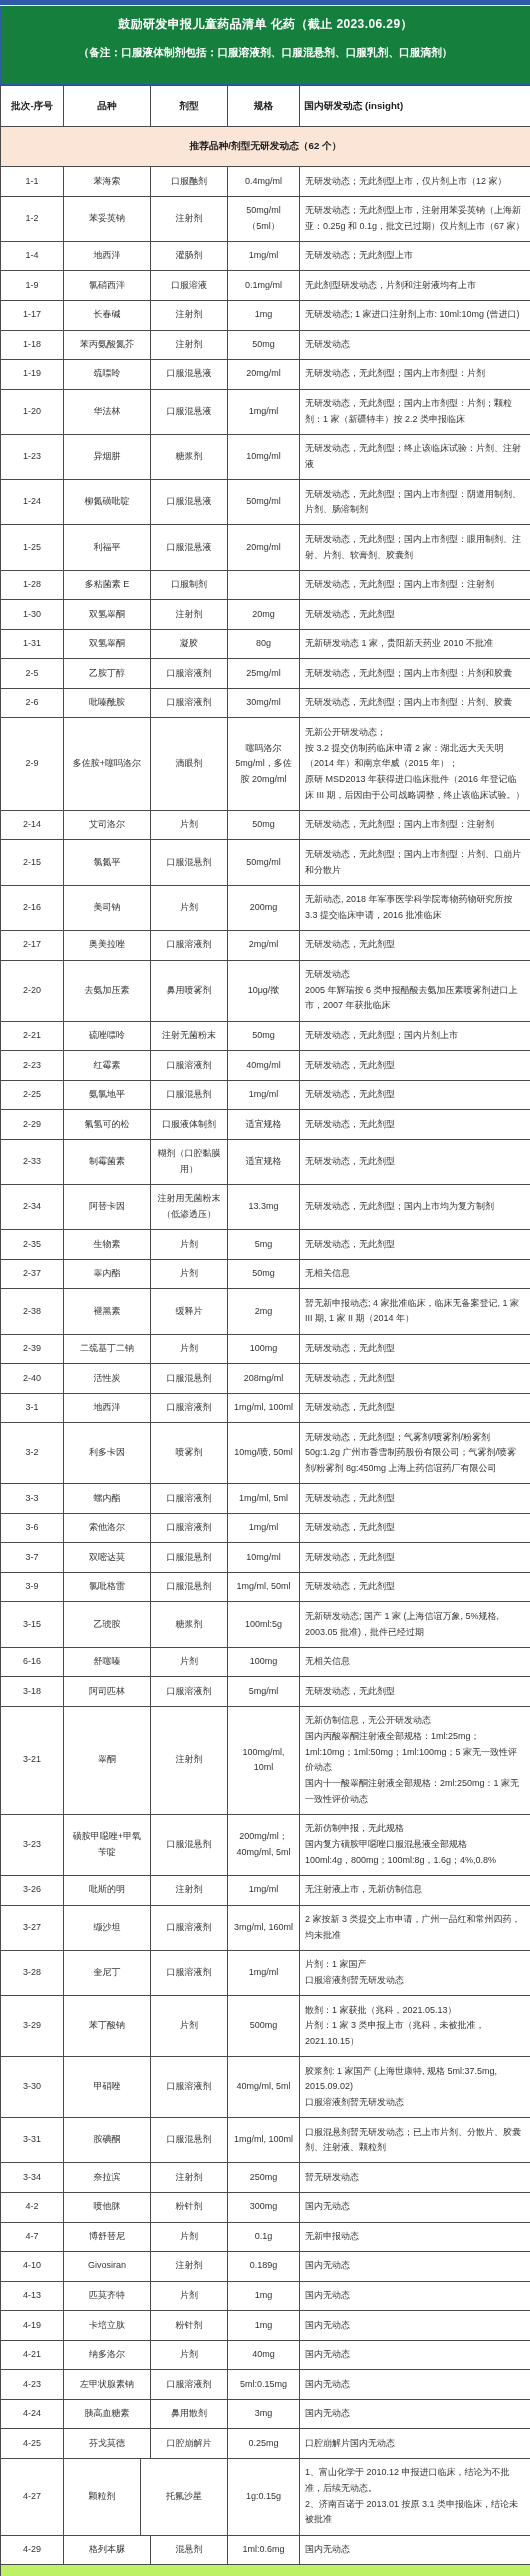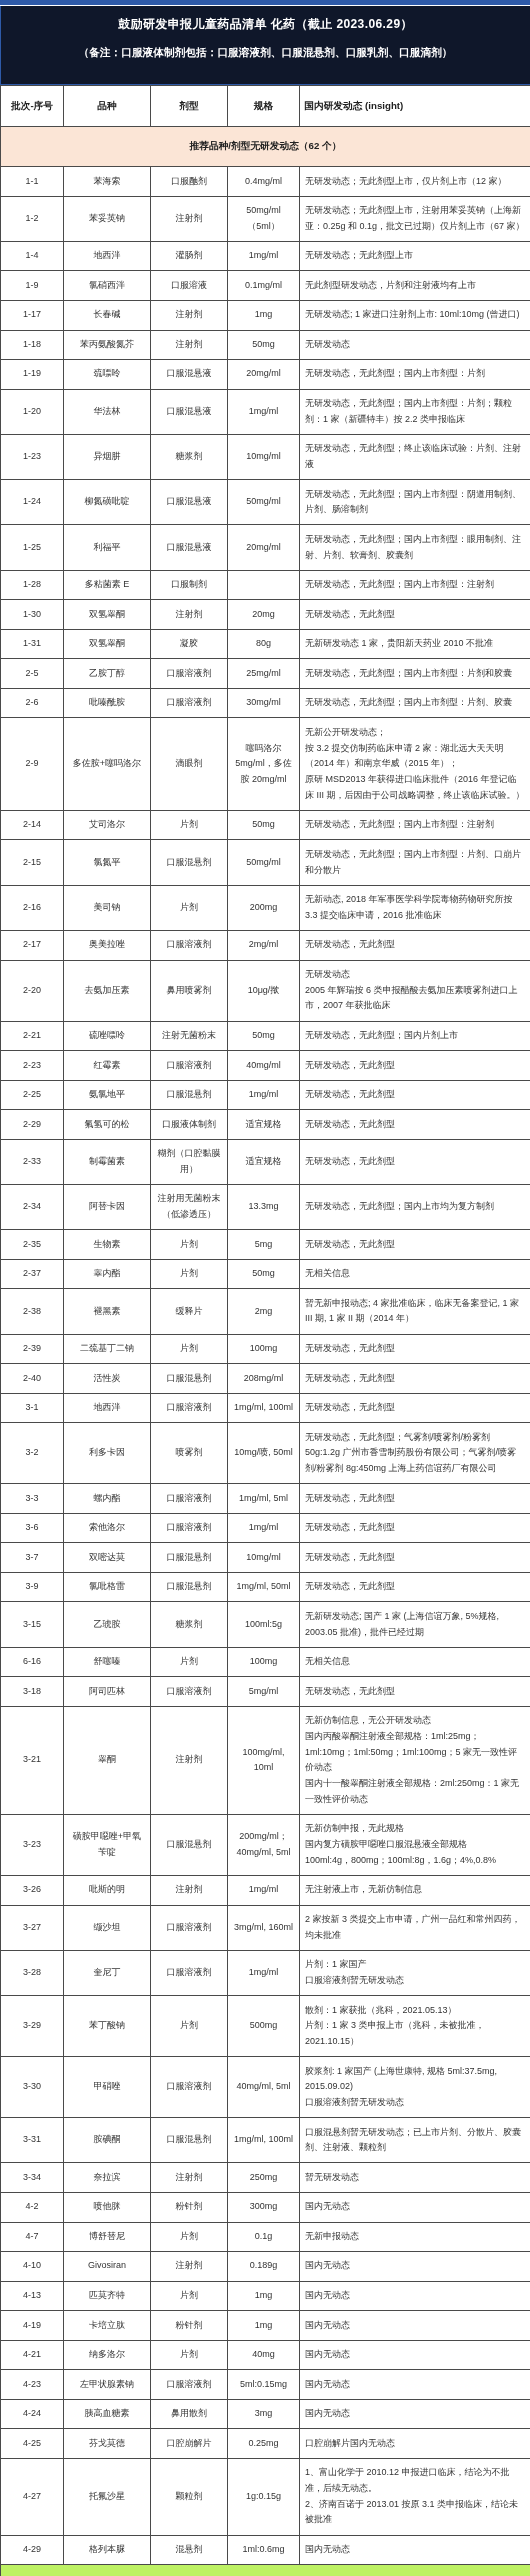--- a/index.html
+++ b/index.html
@@ -1,19 +1,19 @@
 <!DOCTYPE html>
 <html style="font-size:11.4px"><head>
 <meta charset="utf-8">
 <style>
   html,body{margin:0;padding:0;background:#fff;}
   body{width:531px;font-family:"Liberation Sans","DejaVu Sans",sans-serif;color:#333;}
   .page{width:531px;box-sizing:border-box;}
   .top-bar{height:5px;background:#2e5aa8;border-bottom:1.4px solid #fff;}
-  .title-box{background:#0f172a;color:#fff;text-align:center;padding:10px 7.2px 11.4px;border:0.7px solid #2e5aa8;border-top:none;}
+  .title-box{background:#15803d;color:#fff;text-align:center;padding:10px 7.2px 11.4px;border:0.7px solid #2e5aa8;border-top:none;}
   .title{font-size:12px;font-weight:bold;letter-spacing:0.4px;margin:0 0 8.6px;}
   .subtitle{font-size:10.7px;font-weight:bold;margin:13px;}
   .grid{border-left:1.1px solid #4a4a4a;border-right:1.1px solid #4a4a4a;border-bottom:1.1px solid #4a4a4a;}
   .hrow,.row{display:flex;align-items:stretch;border-top:0.7px solid #4a4a4a;}
   .cell{box-sizing:border-box;border-right:0.7px solid #4a4a4a;padding:6.4px 5px;font-size:9px;line-height:1.75;
         display:flex;align-items:center;justify-content:center;text-align:center;white-space:pre-wrap;word-break:break-word;}
   .cell:last-child{border-right:none;}
   .c0{width:63px;flex:0 0 63px;}
   .c1{width:87px;flex:0 0 87px;}
   .c2{width:77px;flex:0 0 77px;}
@@ -470,22 +470,22 @@
         </div>
         <div class="row">
           <div class="cell c0">4-25</div>
           <div class="cell c1">芬戈莫德</div>
           <div class="cell c2">口腔崩解片</div>
           <div class="cell c3">0.25mg</div>
           <div class="cell c4">口腔崩解片国内无动态</div>
         </div>
         <div class="row">
           <div class="cell c0">4-27</div>
+          <div class="cell c2">颗粒剂</div>
           <div class="cell c1">托氟沙星</div>
-          <div class="cell c2">颗粒剂</div>
           <div class="cell c3">1g:0.15g</div>
           <div class="cell c4">1、富山化学于 2010.12 申报进口临床，结论为不批准，后续无动态。
 2、济南百诺于 2013.01 按原 3.1 类申报临床，结论未被批准</div>
         </div>
         <div class="row">
           <div class="cell c0">4-29</div>
           <div class="cell c1">格列本脲</div>
           <div class="cell c2">混悬剂</div>
           <div class="cell c3">1ml:0.6mg</div>
           <div class="cell c4">国内无动态</div>

